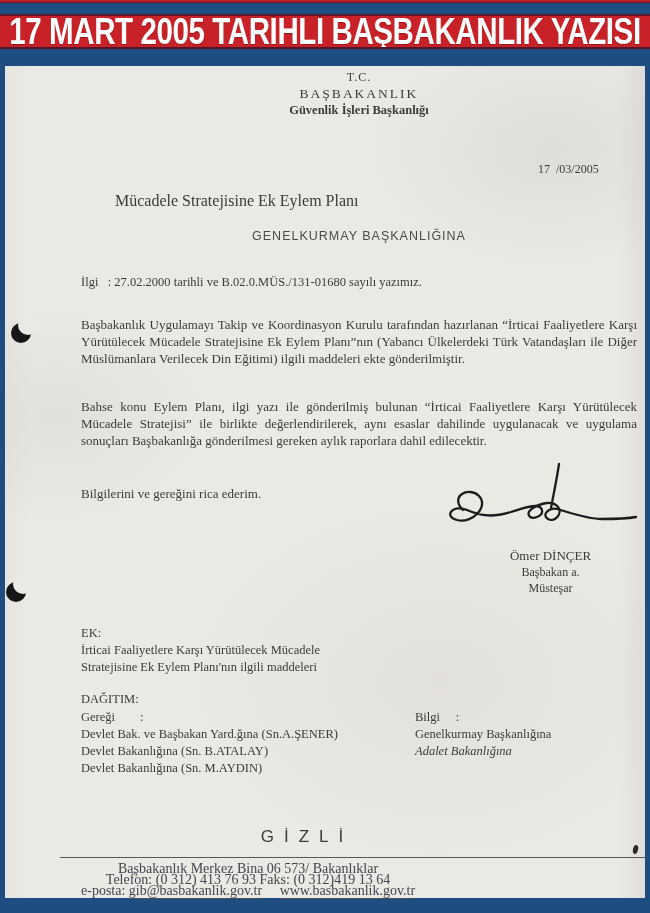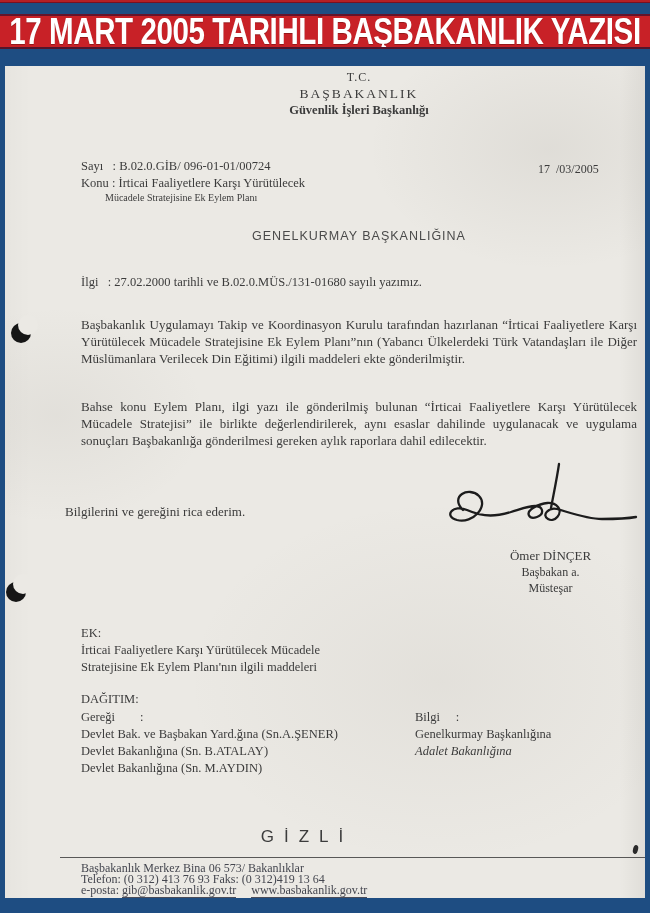--- a/index.html
+++ b/index.html
@@ -42,52 +42,52 @@
   .typed { font-size:13px; line-height:17px; color:#3b3b3b; }
   .just { text-align:justify; }
 
   .letterhead { top:4px; left:64px; width:580px; text-align:center; }
   .lh-tc   { font-size:12px; letter-spacing:1px; }
   .lh-org  { font-size:13.5px; letter-spacing:2px; margin-top:1px; }
   .lh-dept { font-size:12.5px; font-weight:700; margin-top:1px; }
 
   .meta-block { top:92px; left:76px; font-size:12.5px; line-height:17px; }
   .date { top:96px; left:533px; font-size:12px; }
-  .konu2 { top:126px; left:100px; font-size:10px; }
+  .konu2 { top:126px; left:110px; font-size:16px; }
 
   .addressee { top:163px; left:64px; width:580px; text-align:center;
     font-family:"Liberation Sans","DejaVu Sans",sans-serif;
     font-size:12.5px; letter-spacing:1px; color:#4a4a4a; }
 
   .ilgi { top:209px; left:76px; font-size:12.5px; }
 
   .para1 { top:250px; left:76px; width:556px; }
   .para2 { top:332px; left:76px; width:556px; }
-  .closing { top:420px; left:60px; font-size:13px;margin-top:18px; }
+  .closing { top:420px; left:76px; font-size:13px; }
 
   .sig-svg { top:396px; left:428px; width:208px; height:92px; }
   .sig-block { top:482px; left:448px; width:195px; text-align:center; line-height:16px; }
   .sig-name { font-size:13px; }
   .sig-title { font-size:12px; }
 
   .ek-block { top:559px; left:76px; font-size:12.5px; line-height:17px; }
   .dagitim-label { top:626px; left:76px; font-size:12.5px; }
   .col-geregi { top:643px; left:76px; font-size:12.5px; line-height:17px; }
   .col-bilgi  { top:643px; left:410px; font-size:12.5px; line-height:17px; }
   .italic { font-style:italic; }
 
   .gizli { top:761px; left:0; right:0; text-align:center;
     transform:translateX(-18px);
     font-family:"Liberation Sans","DejaVu Sans",sans-serif;
     font-size:17px; letter-spacing:10px; color:#3c3c3c; }
 
   .rule { top:791px; left:55px; width:585px; height:0;
     border-top:1.6px solid #3e3e3e; opacity:0.85; }
 
-  .footer { top:797px; left:76px; font-size:12px; line-height:11px; color:#44464f; }
+  .footer { top:797px; left:76px; font-size:14px; line-height:11px; color:#44464f;text-align:center; }
   .u { border-bottom:1px solid #4a4c58; }
 
   .crescent { width:20px; height:20px; }
   .crescent::before { content:""; position:absolute; inset:0;
     border-radius:50%; background:#161616; }
   .crescent::after { content:""; position:absolute; width:20px; height:20px;
     border-radius:50%; background:#ebe9e4; top:-8px; left:7px; }
   .c1 { top:257px; left:6px; }
   .c2 { top:516px; left:1px; }
   .speck { top:779px; left:628px; width:5px; height:9px; background:#2a2a2a;
@@ -105,24 +105,20 @@
   </div>
 
   <div class="paper">
 
     <div class="abs letterhead">
       <div class="lh-tc">T.C.</div>
       <div class="lh-org">BAŞBAKANLIK</div>
       <div class="lh-dept">Güvenlik İşleri Başkanlığı</div>
     </div>
 
-    <div class="abs meta-block">
-      <div class="pre">Sayı   : B.02.0.GİB/ 096-01-01/00724</div>
-      <div class="pre">Konu : İrticai Faaliyetlere Karşı Yürütülecek</div>
-    </div>
     <div class="abs konu2 pre">Mücadele Stratejisine Ek Eylem Planı</div>
     <div class="abs date pre">17  /03/2005</div>
 
     <div class="abs addressee">GENELKURMAY BAŞKANLIĞINA</div>
 
     <div class="abs ilgi pre">İlgi   : 27.02.2000 tarihli ve B.02.0.MÜS./131-01680 sayılı yazımız.</div>
 
     <div class="abs typed just para1">Başbakanlık Uygulamayı Takip ve Koordinasyon Kurulu tarafından hazırlanan “İrticai Faaliyetlere Karşı Yürütülecek Mücadele Stratejisine Ek Eylem Planı”nın (Yabancı Ülkelerdeki Türk Vatandaşları ile Diğer Müslümanlara Verilecek Din Eğitimi) ilgili maddeleri ekte gönderilmiştir.</div>
     <div class="abs typed just para2">Bahse konu Eylem Planı, ilgi yazı ile gönderilmiş bulunan “İrticai Faaliyetlere Karşı Yürütülecek Mücadele Stratejisi” ile birlikte değerlendirilerek, aynı esaslar dahilinde uygulanacak ve uygulama sonuçları Başbakanlığa gönderilmesi gereken aylık raporlara dahil edilecektir.</div>
 

